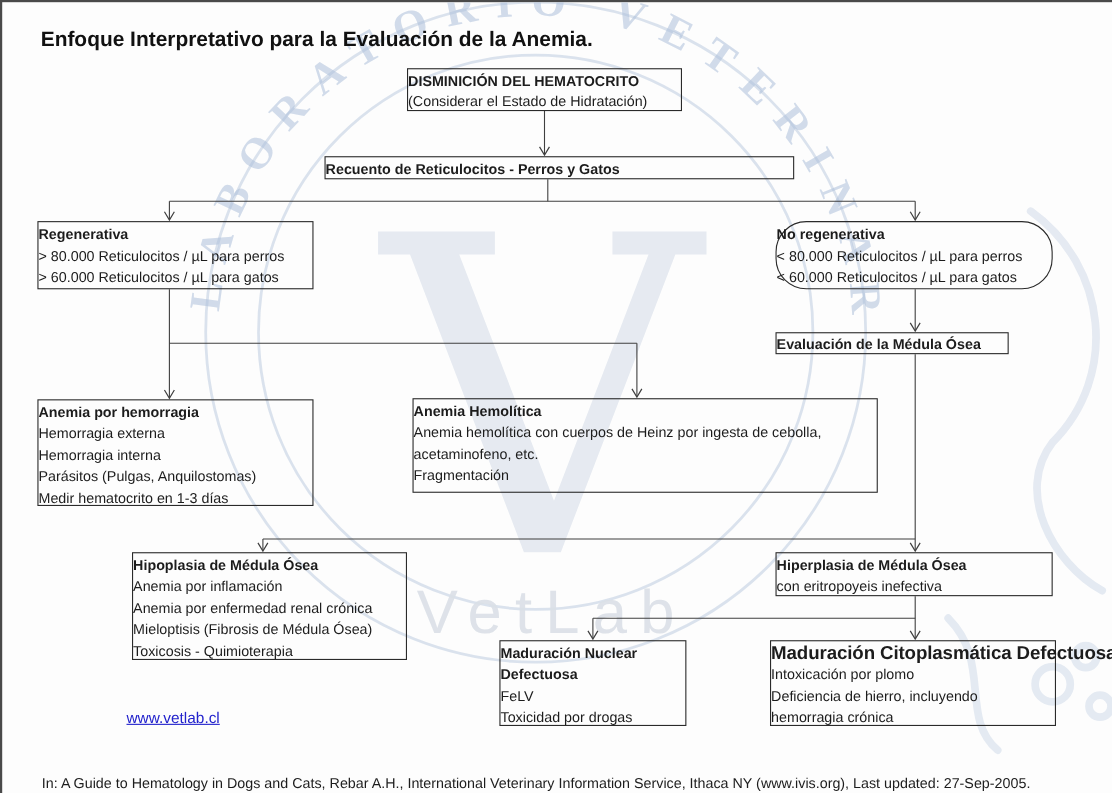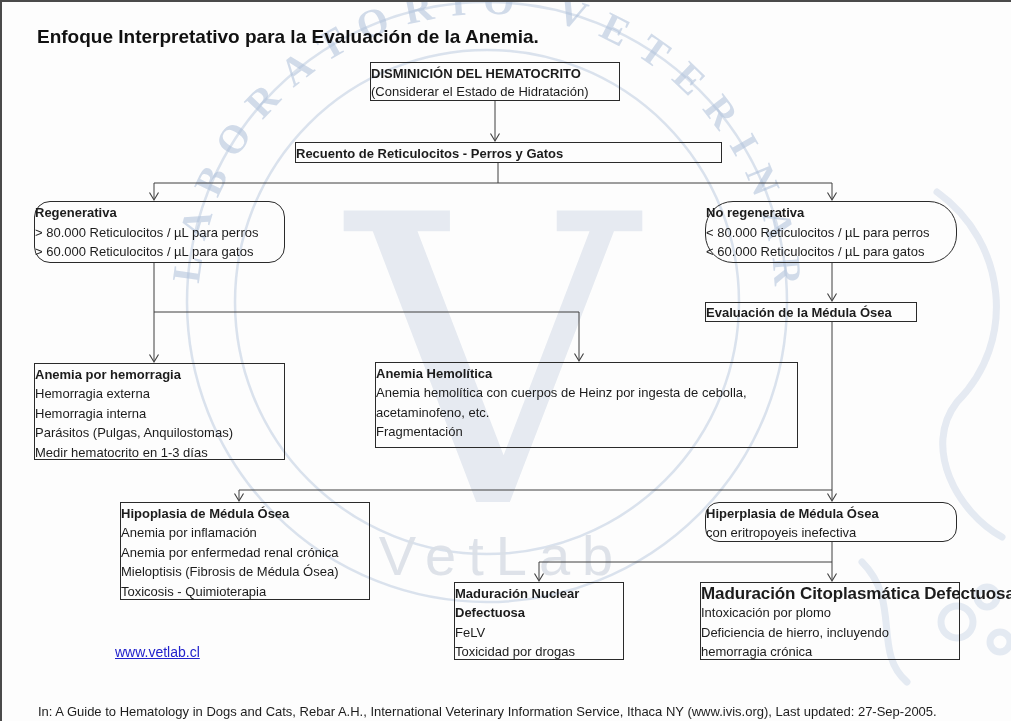--- a/index.html
+++ b/index.html
@@ -21,27 +21,27 @@
     border:1px solid #2a2a2a;background:transparent;
     text-align:left;font-size:13px;line-height:19.4px;color:#1c1c1c;
     padding-top:1px;
   }
   .nt{font-weight:bold;white-space:nowrap;}
   .nt.tight{font-size:17px;letter-spacing:-0.1px;}
   .nl{white-space:nowrap;}
   
   #n-hematocrito{left:368px;top:60px;width:250px;height:39px;line-height:18px;padding-top:2px;}
   #n-recuento{left:293px;top:140px;width:427px;height:21px;line-height:19px;}
-  #n-regenerativa{left:32px;top:199px;width:251px;height:62px;line-height:19.6px;border-radius:16px;}
+  #n-regenerativa{left:32px;top:199px;width:251px;height:62px;line-height:19.6px;}
   #n-noregenerativa{left:703px;top:199px;width:252px;height:62px;line-height:19.6px;border-radius:28px;}
   #n-evaluacion{left:703px;top:300px;width:212px;height:20px;line-height:18px;}
   #n-hemorragia{left:32px;top:361px;width:251px;height:97px;}
   #n-hemolitica{left:373px;top:360px;width:423px;height:86px;}
   #n-hipoplasia{left:118px;top:500px;width:250px;height:98px;}
-  #n-hiperplasia{left:703px;top:500px;width:252px;height:40px;border-radius:14px;}
+  #n-hiperplasia{left:703px;top:500px;width:252px;height:40px;}
   #n-madnuclear{left:452px;top:580px;width:170px;height:78px;}
   #n-madcito{left:698px;top:580px;width:260px;height:78px;}
   .vetlab-link{
     position:absolute;left:113px;top:642px;z-index:2;
     font-size:14px;color:#2222cc;text-decoration:underline;cursor:pointer;
   }
   .citation{
     position:absolute;left:36px;top:702px;z-index:2;
     font-size:13px;color:#1d1d1d;white-space:nowrap;
   }

